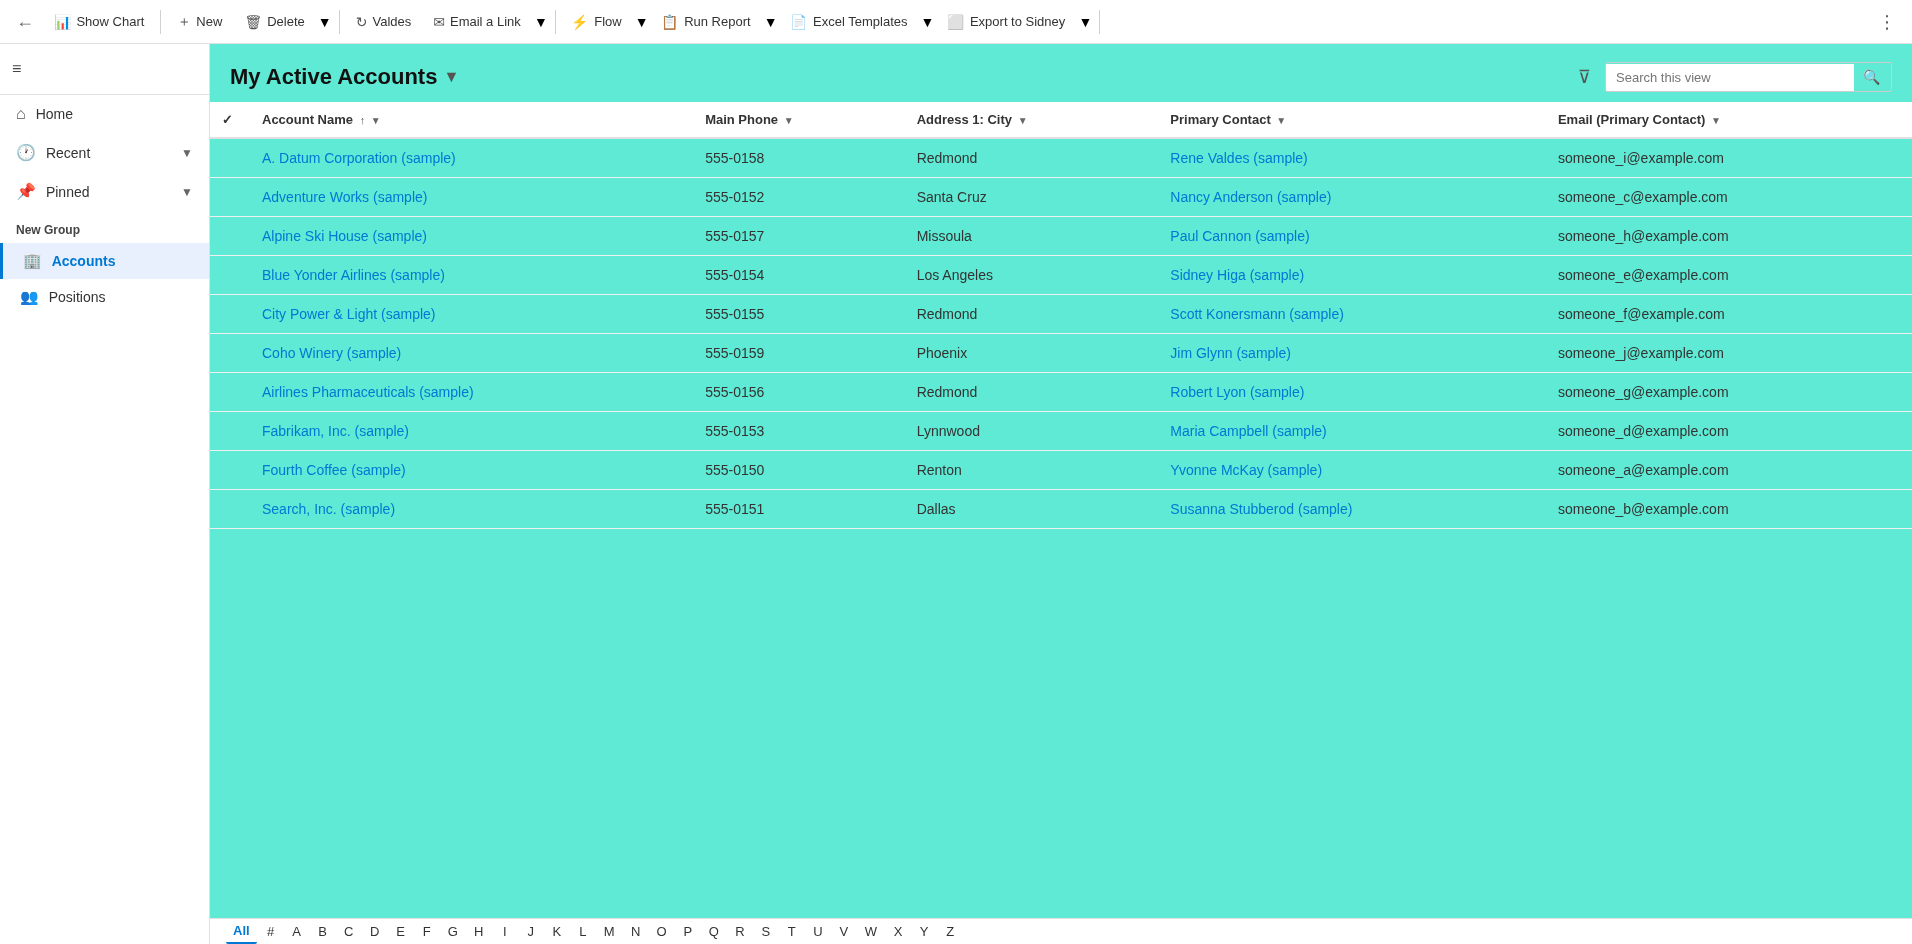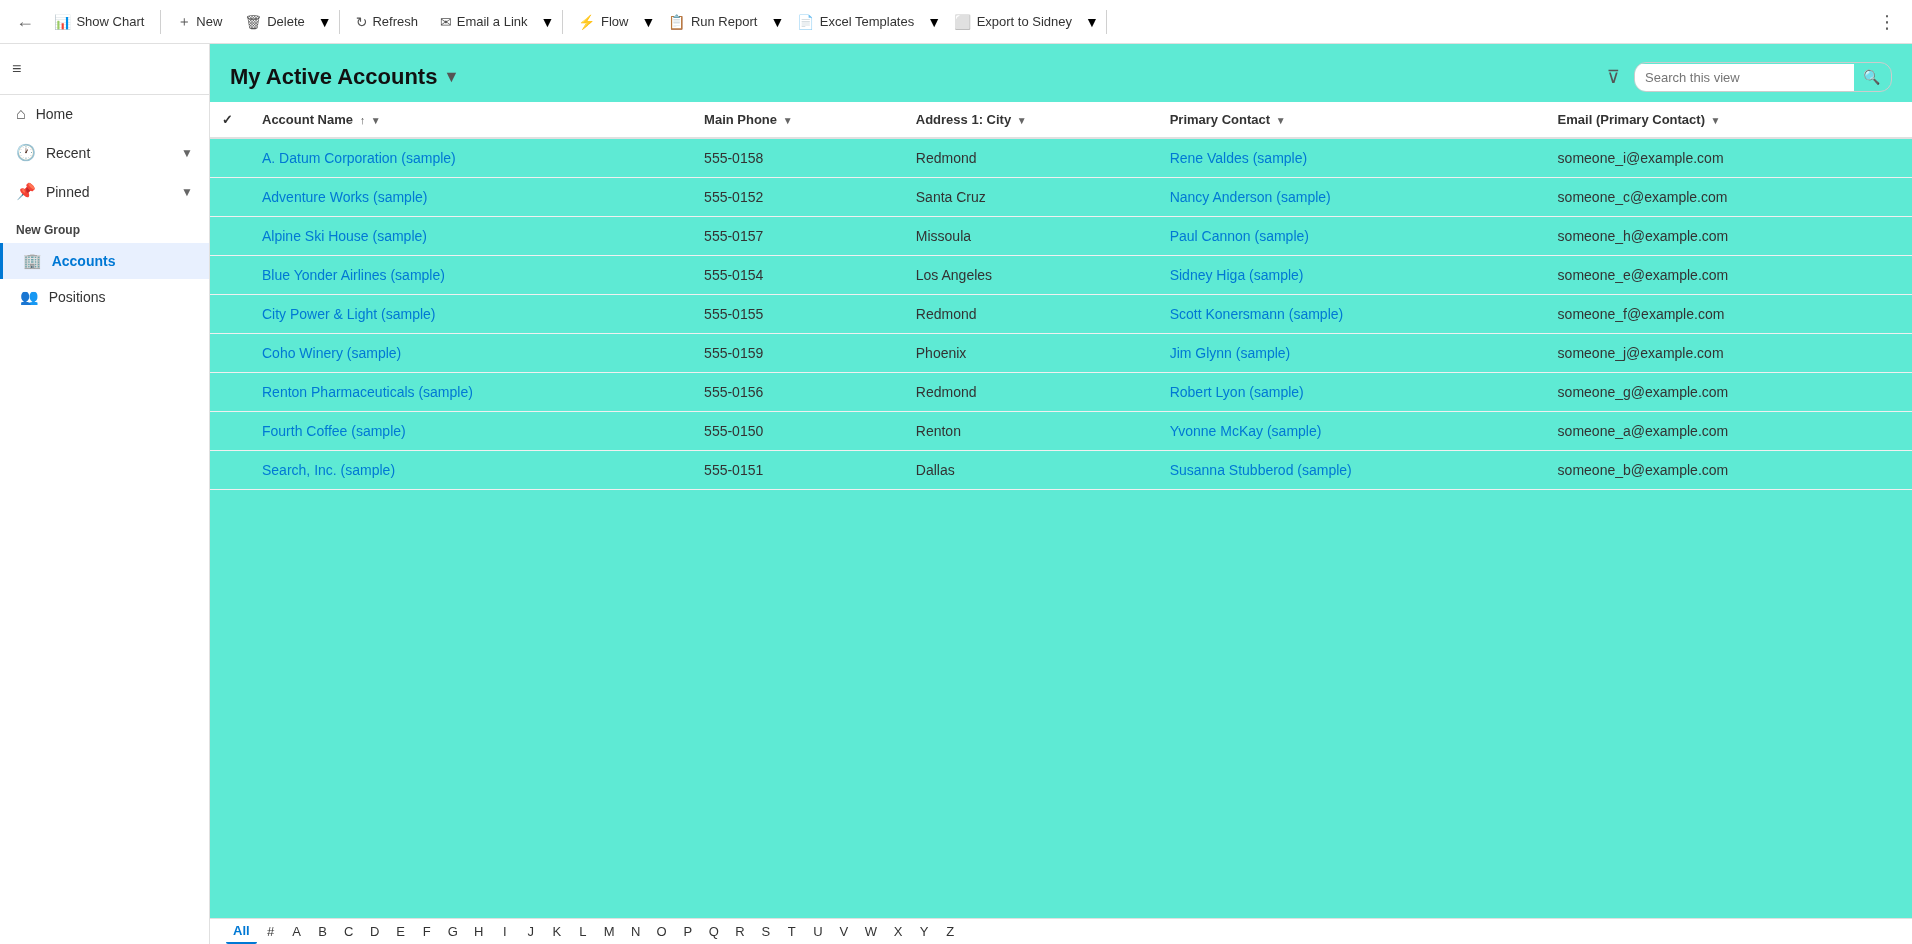--- a/index.html
+++ b/index.html
@@ -140,23 +140,23 @@
       border: none;
       cursor: pointer;
       font-size: 18px;
       color: #555;
       padding: 6px;
     }
     .search-box {
       display: flex;
       align-items: center;
       border: 1px solid #ccc;
-      border-radius: 12px;
+      border-radius: 2px;
       overflow: hidden;
-      width: 258px;
+      width: 287px;
     }
     .search-input {
       border: none;
       outline: none;
       padding: 6px 10px;
       font-size: 13px;
       flex: 1;
       color: #999;
     }
     .search-btn {
@@ -268,21 +268,21 @@
   <button class="toolbar-btn">
     <span class="icon">🗑</span>
     <span>Delete</span>
   </button>
   <div class="toolbar-dropdown">▼</div>
 
   <div class="toolbar-separator"></div>
 
   <button class="toolbar-btn">
     <span class="icon">↻</span>
-    <span>Refresh</span>
+    <span>Valdes</span>
   </button>
 
   <button class="toolbar-btn">
     <span class="icon">✉</span>
     <span>Email a Link</span>
   </button>
   <div class="toolbar-dropdown">▼</div>
 
   <div class="toolbar-separator"></div>
 
@@ -448,25 +448,33 @@
             <tr>
       <td class="row-check check-cell"></td>
       <td class="link-cell">Coho Winery (sample)</td>
       <td>555-0159</td>
       <td>Phoenix</td>
       <td class="link-cell">Jim Glynn (sample)</td>
       <td>someone_j@example.com</td>
     </tr>
             <tr>
       <td class="row-check check-cell"></td>
-      <td class="link-cell">Renton Pharmaceuticals (sample)</td>
+      <td class="link-cell">Airlines Pharmaceuticals (sample)</td>
       <td>555-0156</td>
       <td>Redmond</td>
       <td class="link-cell">Robert Lyon (sample)</td>
       <td>someone_g@example.com</td>
+    </tr>
+            <tr>
+      <td class="row-check check-cell"></td>
+      <td class="link-cell">Fabrikam, Inc. (sample)</td>
+      <td>555-0153</td>
+      <td>Lynnwood</td>
+      <td class="link-cell">Maria Campbell (sample)</td>
+      <td>someone_d@example.com</td>
     </tr>
             <tr>
       <td class="row-check check-cell"></td>
       <td class="link-cell">Fourth Coffee (sample)</td>
       <td>555-0150</td>
       <td>Renton</td>
       <td class="link-cell">Yvonne McKay (sample)</td>
       <td>someone_a@example.com</td>
     </tr>
             <tr>

